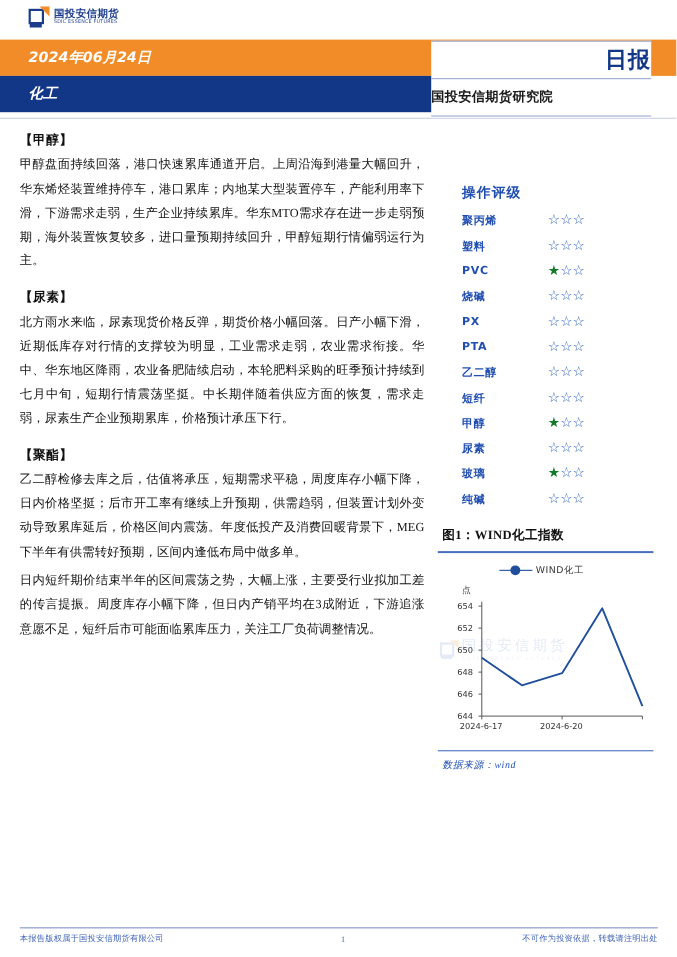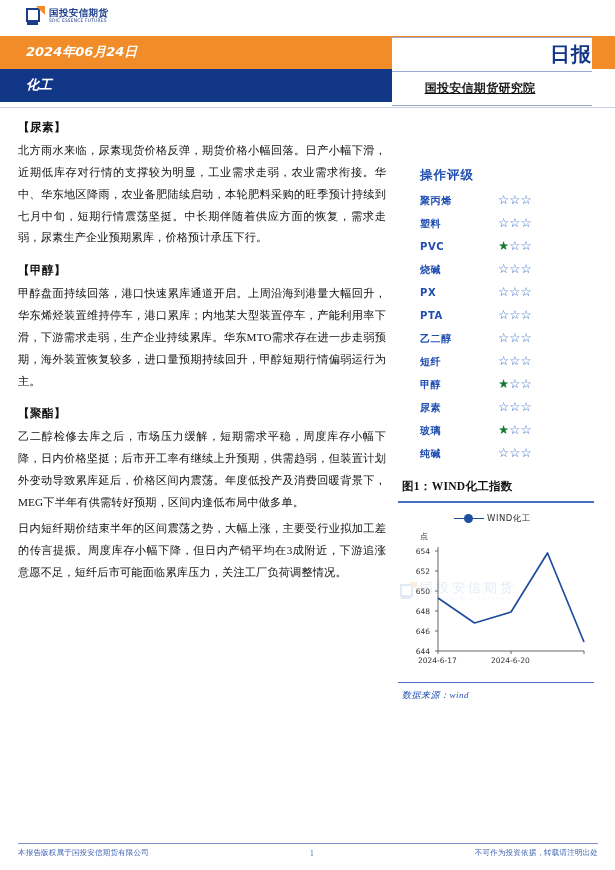--- a/index.html
+++ b/index.html
@@ -28,21 +28,21 @@
 
   .head-right{
     position:absolute;left:392px;top:37px;width:200px;height:70px;
     background:#ffffff;box-sizing:border-box;z-index:5;
   }
   .hr-line{height:1px;background:#9aa9d0;}
   .hr-top{width:200px;}
   .hr-mid{width:200px;}
   .hr-bot{width:200px;}
   .hr-cell1{height:33px;display:flex;align-items:center;justify-content:flex-end;padding-right:0;box-sizing:border-box;}
-  .hr-cell2{height:33px;display:flex;align-items:center;justify-content:center;padding-right:24px;box-sizing:border-box;text-decoration:underline;}
+  .hr-cell2{height:33px;display:flex;align-items:center;justify-content:flex-start;padding-right:24px;box-sizing:border-box;}
   .daily{font-size:20px;font-weight:bold;color:#123787;font-family:"DejaVu Sans",sans-serif;letter-spacing:1px;}
   .inst{font-size:12px;font-weight:bold;color:#1a1a1a;font-family:"DejaVu Sans",sans-serif;letter-spacing:.3px;}
 
   .hr-divider{position:absolute;left:0;top:107px;width:615px;height:1px;background:#c9cfe0;}
 
   
   .content{position:absolute;left:0;top:112px;width:615px;height:715px;}
   .col-left{position:absolute;left:18px;top:8px;width:368px;}
   .sec-title{font-size:11.5px;font-weight:bold;color:#111;margin:0 0 5px 0;letter-spacing:.5px;}
   .sec-body{font-size:11.2px;color:#111;line-height:1.95;text-align:justify;margin:0 0 14px 0;letter-spacing:.15px;}
@@ -124,32 +124,32 @@
   </div>
   <div class="hr-line hr-bot"></div>
 </div>
 <div class="hr-divider"></div>
 
 <div class="content">
 
   <div class="col-left">
 
     <div>
+      <p class="sec-title">【甲醇】</p>
+      <p class="sec-body">甲醇盘面持续回落，港口快速累库通道开启。上周沿海到港量大幅回升，华东烯烃装置维持停车，港口累库；内地某大型装置停车，产能利用率下滑，下游需求走弱，生产企业持续累库。华东MTO需求存在进一步走弱预期，海外装置恢复较多，进口量预期持续回升，甲醇短期行情偏弱运行为主。</p>
+    </div>
+
+    <div>
       <p class="sec-title">【尿素】</p>
       <p class="sec-body">北方雨水来临，尿素现货价格反弹，期货价格小幅回落。日产小幅下滑，近期低库存对行情的支撑较为明显，工业需求走弱，农业需求衔接。华中、华东地区降雨，农业备肥陆续启动，本轮肥料采购的旺季预计持续到七月中旬，短期行情震荡坚挺。中长期伴随着供应方面的恢复，需求走弱，尿素生产企业预期累库，价格预计承压下行。</p>
     </div>
 
     <div>
-      <p class="sec-title">【甲醇】</p>
-      <p class="sec-body">甲醇盘面持续回落，港口快速累库通道开启。上周沿海到港量大幅回升，华东烯烃装置维持停车，港口累库；内地某大型装置停车，产能利用率下滑，下游需求走弱，生产企业持续累库。华东MTO需求存在进一步走弱预期，海外装置恢复较多，进口量预期持续回升，甲醇短期行情偏弱运行为主。</p>
-    </div>
-
-    <div>
       <p class="sec-title">【聚酯】</p>
-      <p class="sec-body tight">乙二醇检修去库之后，市场压力缓解，短期需求平稳，周度库存小幅下降，日内价格坚挺；后市开工率有继续上升预期，供需趋弱，但装置计划外变动导致累库延后，价格区间内震荡。年度低投产及消费回暖背景下，MEG下半年有供需转好预期，区间内逢低布局中做多单。</p>
+      <p class="sec-body tight">乙二醇检修去库之后，估值将承压，短期需求平稳，周度库存小幅下降，日内价格坚挺；后市开工率有继续上升预期，供需趋弱，但装置计划外变动导致累库延后，价格区间内震荡。年度低投产及消费回暖背景下，MEG下半年有供需转好预期，区间内逢低布局中做多单。</p>
       <p class="sec-body">日内短纤期价结束半年的区间震荡之势，大幅上涨，主要受行业拟加工差的传言提振。周度库存小幅下降，但日内产销平均在3成附近，下游追涨意愿不足，短纤后市可能面临累库压力，关注工厂负荷调整情况。</p>
     </div>
   </div>
 
   <div class="col-right">
 
     <div class="ratings">
       <div class="rate-head">操作评级</div>
       <div id="ratings-rows">
           <div class="rate-row">

